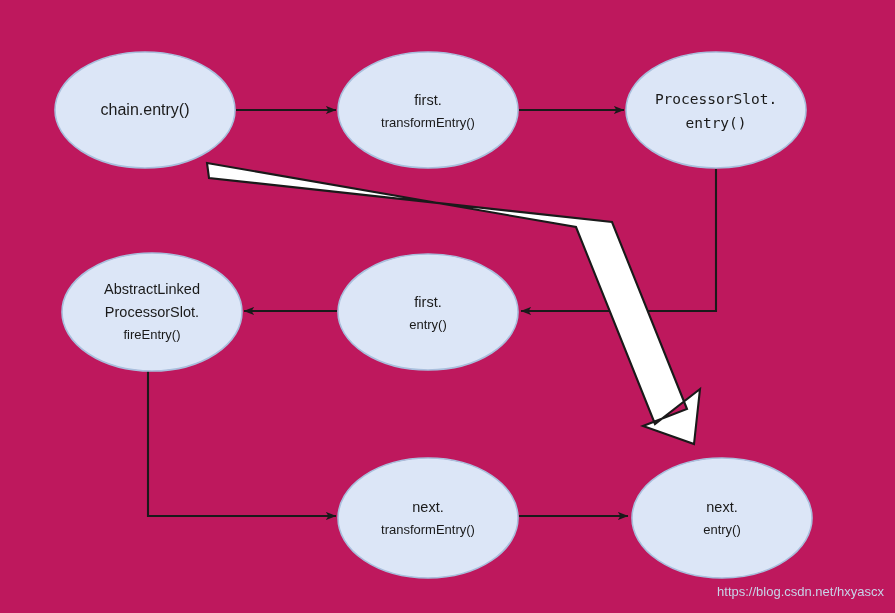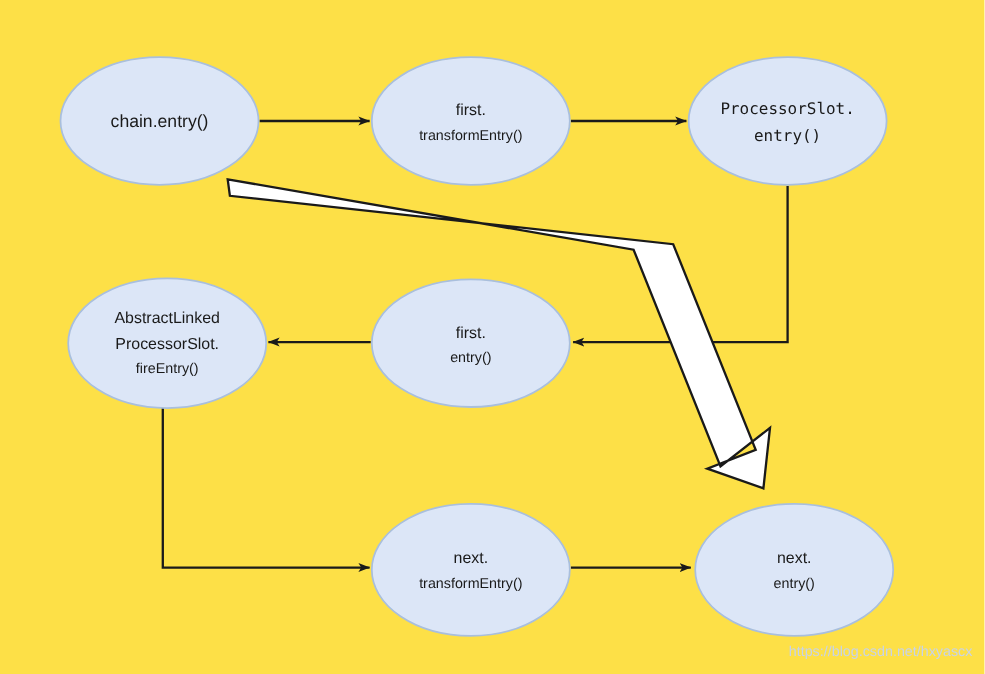--- a/index.html
+++ b/index.html
@@ -11,21 +11,21 @@
   body {
     width: 895px;
     height: 613px;
     overflow: hidden;
     font-family: "Liberation Sans", sans-serif;
   }
   #diagram-root {
     position: relative;
     width: 895px;
     height: 613px;
-    background: #fde047;
+    background: #be185d;
   }
   #diagram-svg {
     position: absolute;
     top: 0;
     left: 0;
     width: 895px;
     height: 613px;
   }
   .node-ellipse {
     fill: #dce6f7;

